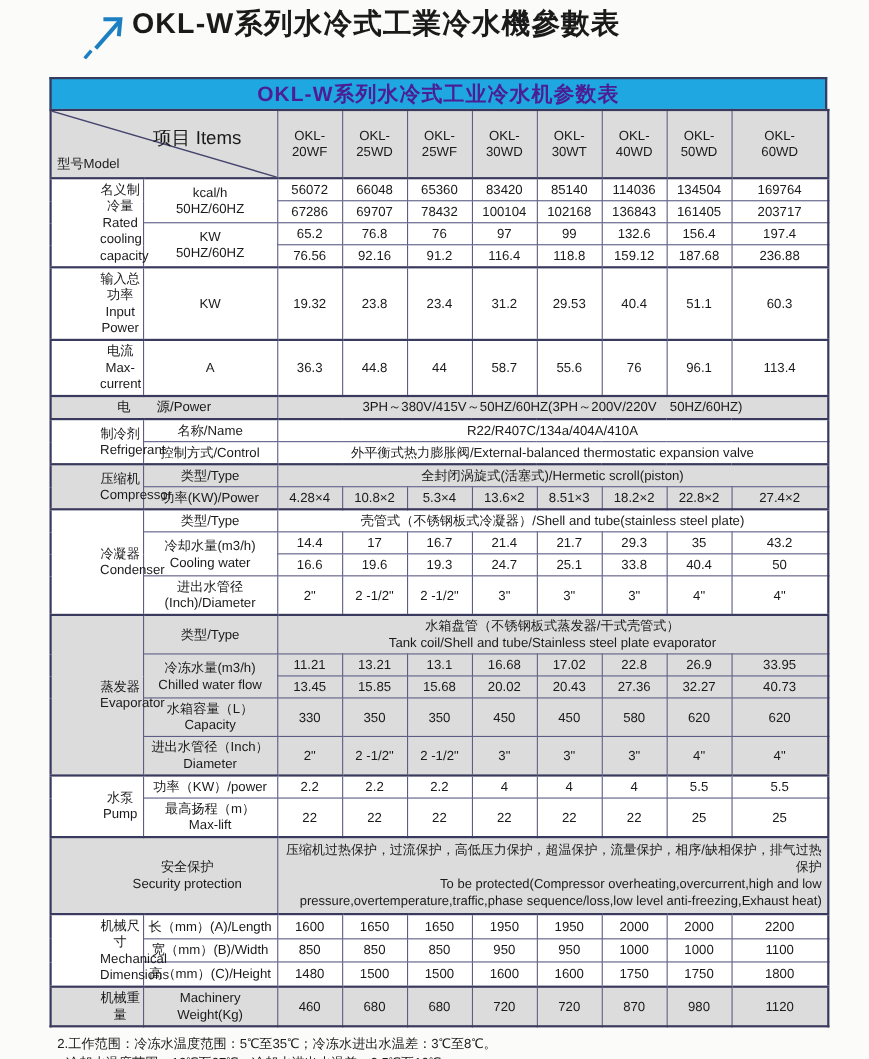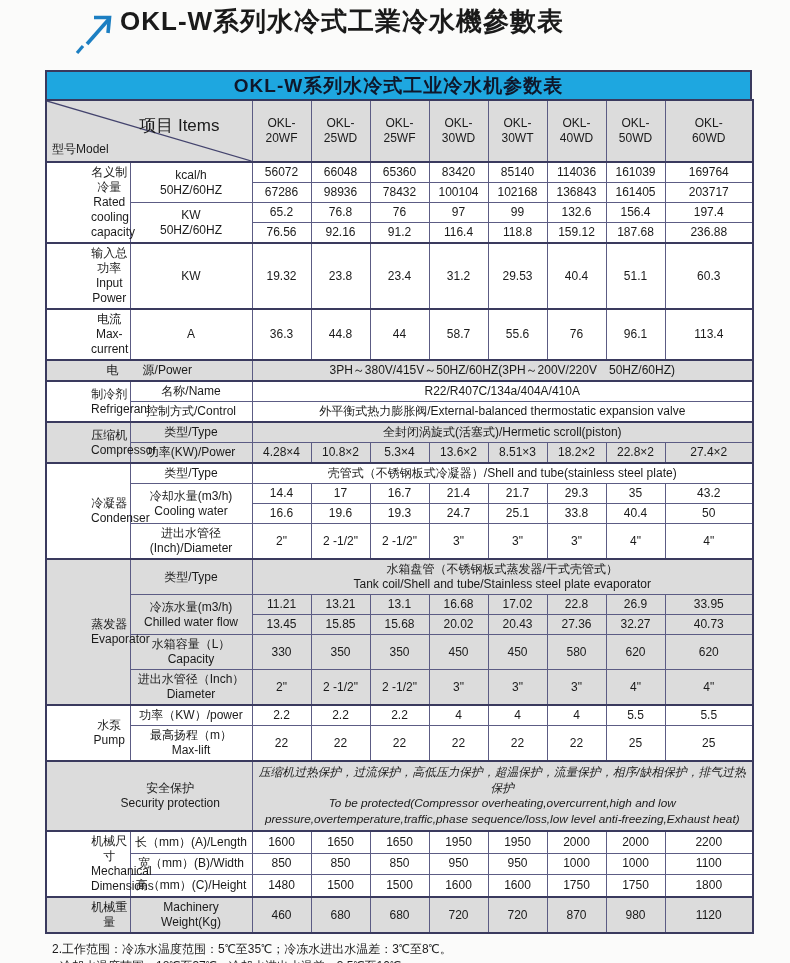--- a/index.html
+++ b/index.html
@@ -8,34 +8,34 @@
   
   .title-block { position:relative; padding:6px 0 0 120px; height:60px; }
   .logo-arrow { position:absolute; left:72px; top:6px; width:46px; height:48px; }
   .title-zh { font-size:26px; font-weight:700; letter-spacing:1px; line-height:30px; }
   .title-en { font-size:18.5px; font-weight:400; line-height:24px; color:#111; }
 
   
   .sheet { margin:10px 0 0 45px; width:707px; }
   .band { background:#1ea7e0; border:2px solid #3a3a5e; border-bottom:none; height:29px;
           display:flex; align-items:center; justify-content:center;
-          color:#0f172a; font-size:19px; font-weight:700; letter-spacing:1px; }
+          color:#4c1d95; font-size:19px; font-weight:700; letter-spacing:1px; }
   table { border-collapse:collapse; width:707px; table-layout:fixed; }
   col.c-label { width:84px; } col.c-item { width:122px; }
   col.c-m { width:59px; } col.c-m-last { width:88px; }
   td { border:1px solid #5c5c84; font-size:12px; line-height:15px; text-align:center;
        vertical-align:middle; padding:2px 2px; white-space:pre-line; background:#fff; }
   tr.shade td { background:#dcdcdc; }
   tr.sep > td { border-top:2px solid #3a3a5e; }
   table { border:2px solid #3a3a5e; }
   td.label { font-size:12px;padding-left:44px; }
   td.item  { font-size:12px; }
   td.val   { font-size:12px; }
   td.wide  { font-size:12px; }
-  td.longtext { text-align:center; padding:3px 5px; font-size:11.8px; line-height:15.5px;font-style:italic; }
+  td.longtext { text-align:right; padding:3px 5px; font-size:11.8px; line-height:15.5px; }
 
   
   td.corner { position:relative; height:36px; padding:0; }
   td.corner svg { position:absolute; inset:0; width:100%; height:100%; }
   .corner-model { position:absolute; left:5px; bottom:4px; font-size:12px; }
   .corner-items { position:absolute; right:32px; top:17px; font-size:17px;text-align:right; }
   thead td { background:#dcdcdc; }
   td.model-h { font-weight:400;margin-left:16px; }
 
   
@@ -104,26 +104,26 @@
 Rated cooling
 capacity</td>
           <td rowspan="2" class="item">kcal/h
 50HZ/60HZ</td>
           <td class="val">56072</td>
           <td class="val">66048</td>
           <td class="val">65360</td>
           <td class="val">83420</td>
           <td class="val">85140</td>
           <td class="val">114036</td>
-          <td class="val">161039</td>
+          <td class="val">134504</td>
           <td class="val">169764</td>
         </tr>
         <tr class="">
           <td class="val">67286</td>
-          <td class="val">98936</td>
+          <td class="val">69707</td>
           <td class="val">78432</td>
           <td class="val">100104</td>
           <td class="val">102168</td>
           <td class="val">136843</td>
           <td class="val">161405</td>
           <td class="val">203717</td>
         </tr>
         <tr class="">
           <td rowspan="2" class="item">KW
 50HZ/60HZ</td>

